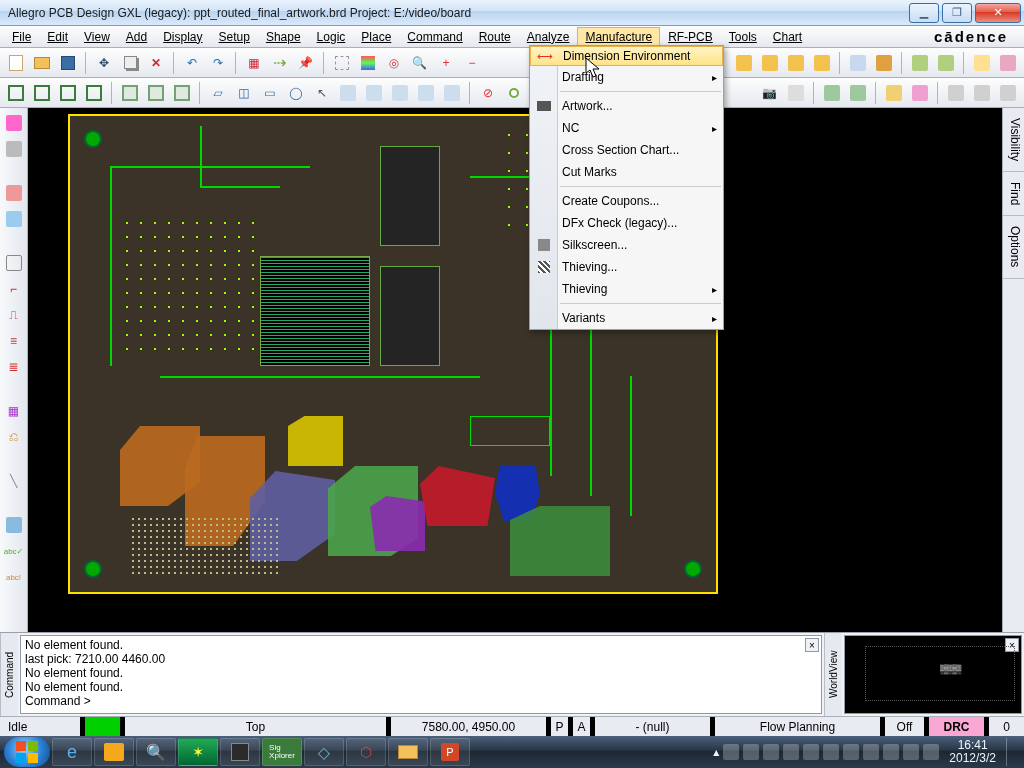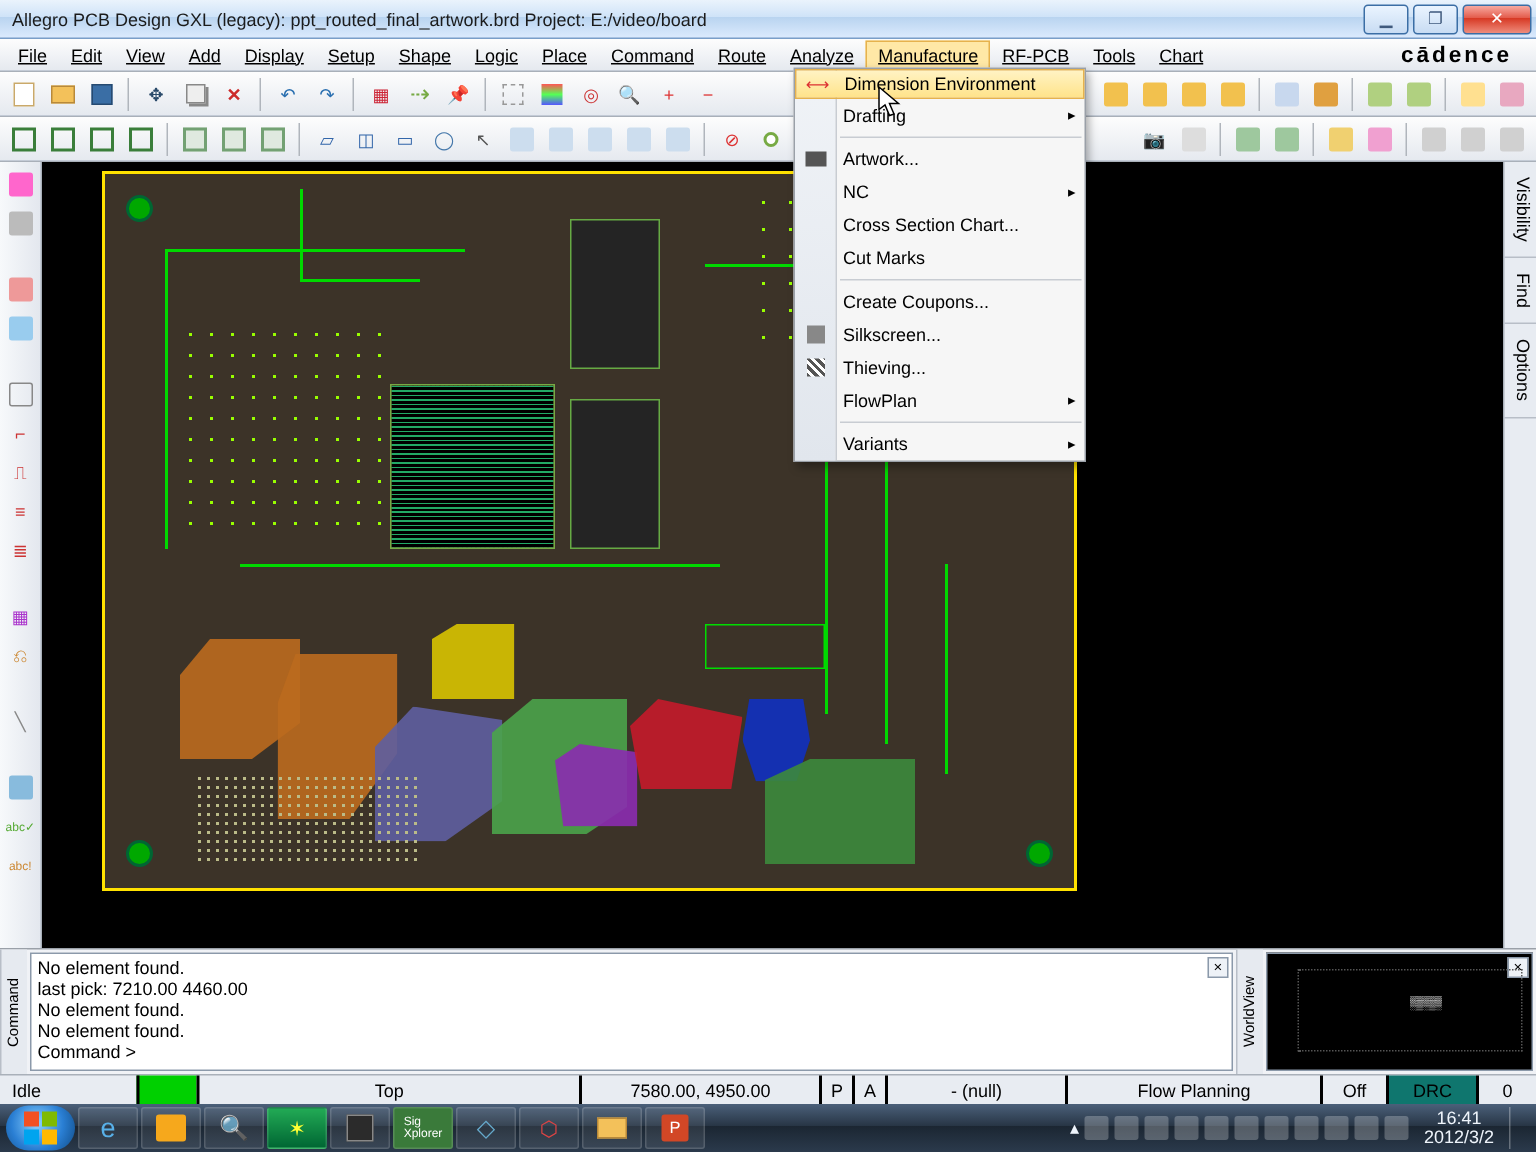--- a/index.html
+++ b/index.html
@@ -56,24 +56,24 @@
 .vlabel { width:18px; writing-mode:vertical-rl; transform:rotate(180deg); display:flex;align-items:center;justify-content:center; font-size:10px; border-right:1px solid #b8bec7; background:#e6eaf0;}
 .logarea { flex:1; background:#fff; border:1px solid #8b99aa; margin:2px; padding:2px 4px; font-family:Verdana,sans-serif; font-size:11px; overflow:hidden; position:relative;}
 .logarea .closex, .worldview .closex { position:absolute; right:2px; top:2px; width:14px;height:14px;border:1px solid #8b99aa;background:#eef2f7;display:flex;align-items:center;justify-content:center;font-size:10px;}
 .worldview { width:200px; display:flex; }
 .wv-canvas { flex:1; background:#000; border:1px solid #8b99aa; margin:2px; position:relative;}
 .wv-mini { position:absolute; left:20px; top:10px; width:150px; height:55px; border:1px dotted #555;}
 .wv-bits { position:absolute; left:95px; top:28px; width:40px;height:20px; color:#fff; font-size:6px; line-height:3px; overflow:hidden;}
 
 
 .statusbar { height:20px; background:#e8ecf2; border-top:1px solid #a9b0b9; display:flex; align-items:center; font-size:11px;}
-.statusbar .cell { border-left:2px solid #000000; height:100%; display:flex;align-items:center; padding:0 8px;}
+.statusbar .cell { border-left:5px solid #000000; height:100%; display:flex;align-items:center; padding:0 8px;}
 .statusbar .cell:first-child{border-left:none;}
 .statusbar .mini { width:22px; justify-content:center; padding:0;}
-.drc { background:#0f766e; color:#000; font-weight:normal;}
+.drc { background:#f9a8d4; color:#000; font-weight:bold;}
 
 
 .taskbar { height:32px; background:linear-gradient(#4b607a,#283646 45%,#1b2632 46%,#2b3a4c); display:flex; align-items:center; padding:0 4px; gap:2px;}
 .taskbtn { height:28px; min-width:40px; border:1px solid rgba(255,255,255,.15); border-radius:2px; display:flex;align-items:center;justify-content:center; background:rgba(255,255,255,.08);}
 .start { width:46px; height:30px; border-radius:15px; background:radial-gradient(circle at 45% 40%, #8fd3ff, #2a7fd4 55%, #104a84); display:flex;align-items:center;justify-content:center;}
 .orb { width:22px;height:22px; position:relative;}
 .orb span{position:absolute;width:10px;height:10px;}
 .tray { margin-left:auto; display:flex; align-items:center; gap:4px; color:#eef4fb; font-size:11px; padding-right:6px;}
 .tray .trayicon{ width:16px;height:16px; background:rgba(255,255,255,.25); border-radius:2px;}
 .clock { text-align:center; line-height:13px; padding:0 6px;}
@@ -421,21 +421,21 @@
     <div class="vlabel">WorldView</div>
     <div class="wv-canvas">
       <div class="closex">×</div>
       <div class="wv-mini"></div>
       <div class="wv-bits">░▒░▒░<br>▒░▒░▒<br>░▒░▒░</div>
     </div>
   </div>
 </div>
 
 <div class="statusbar">
-  <div class="cell" style="width:91px;">Idle</div>
+  <div class="cell" style="width:80px;">Idle</div>
   <div class="cell" style="width:40px;background:#00d000;"></div>
   <div class="cell" style="flex:1;justify-content:center;">Top</div>
   <div class="cell" style="width:160px;justify-content:center;">7580.00, 4950.00</div>
   <div class="cell mini">P</div>
   <div class="cell mini">A</div>
   <div class="cell" style="width:120px;justify-content:center;">- (null)</div>
   <div class="cell" style="width:170px;justify-content:center;">Flow Planning</div>
   <div class="cell" style="width:44px;justify-content:center;">Off</div>
   <div class="cell drc" style="width:60px;justify-content:center;">DRC</div>
   <div class="cell" style="width:40px;justify-content:center;">0</div>
@@ -528,33 +528,36 @@
       <span>Cross Section Chart...</span>
     </div>
   <div class="mi">
       <span>Cut Marks</span>
     </div>
   <div class="msep"></div>
   <div class="mi">
       <span>Create Coupons...</span>
     </div>
   <div class="mi">
+      <span>DFx Check (legacy)...</span>
+    </div>
+  <div class="mi">
     <span class="iconcol">
         <span style="width:12px;height:12px;background:#888;"></span>
       </span>
     <span>Silkscreen...</span>
   </div>
   <div class="mi">
     <span class="iconcol">
         <span style="width:12px;height:12px;background:repeating-linear-gradient(45deg,#555,#555 2px,#fff 2px,#fff 4px);"></span>
       </span>
     <span>Thieving...</span>
   </div>
   <div class="mi">
-      <span>FlowPlan</span>
+      <span>Thieving</span>
       <span class="arrow">▸</span>
     </div>
   <div class="msep"></div>
   <div class="mi">
       <span>Variants</span>
       <span class="arrow">▸</span>
     </div>
 </div>
 
 <svg class="cursor" width="18" height="22" viewBox="0 0 18 22">

